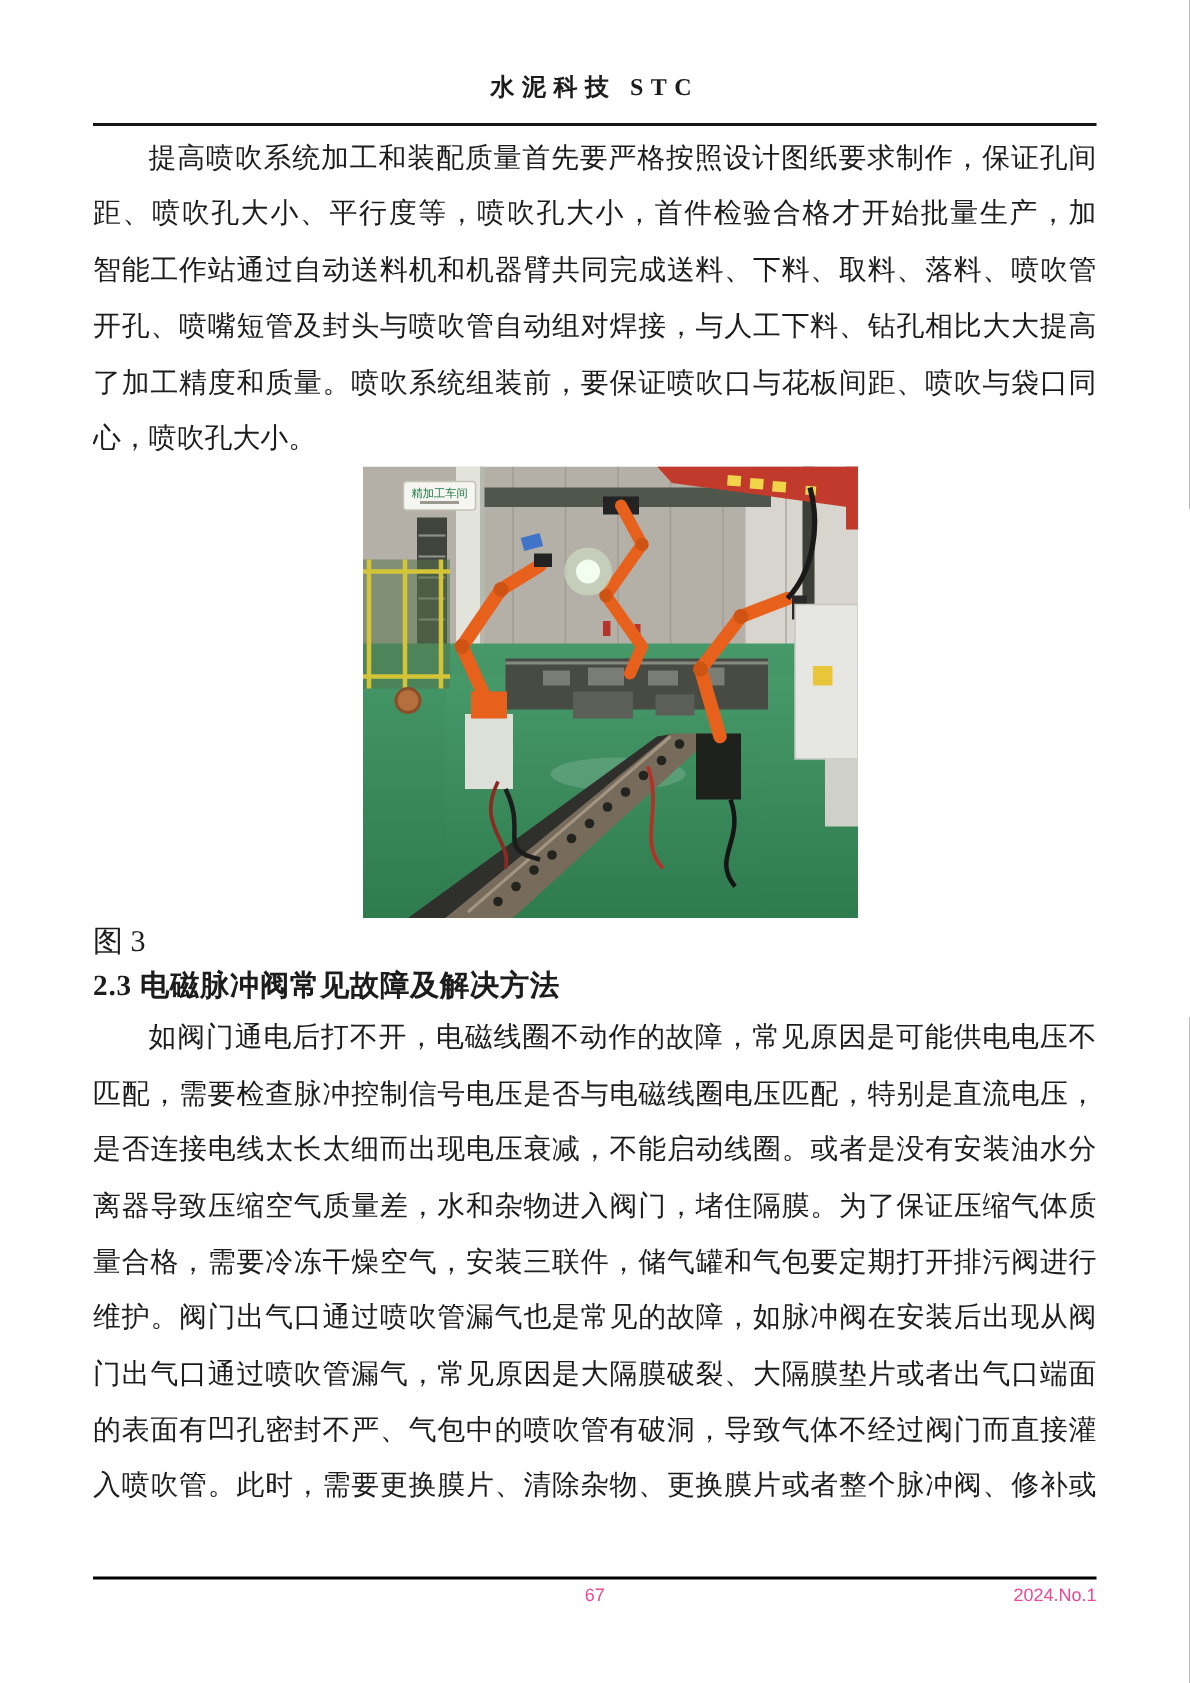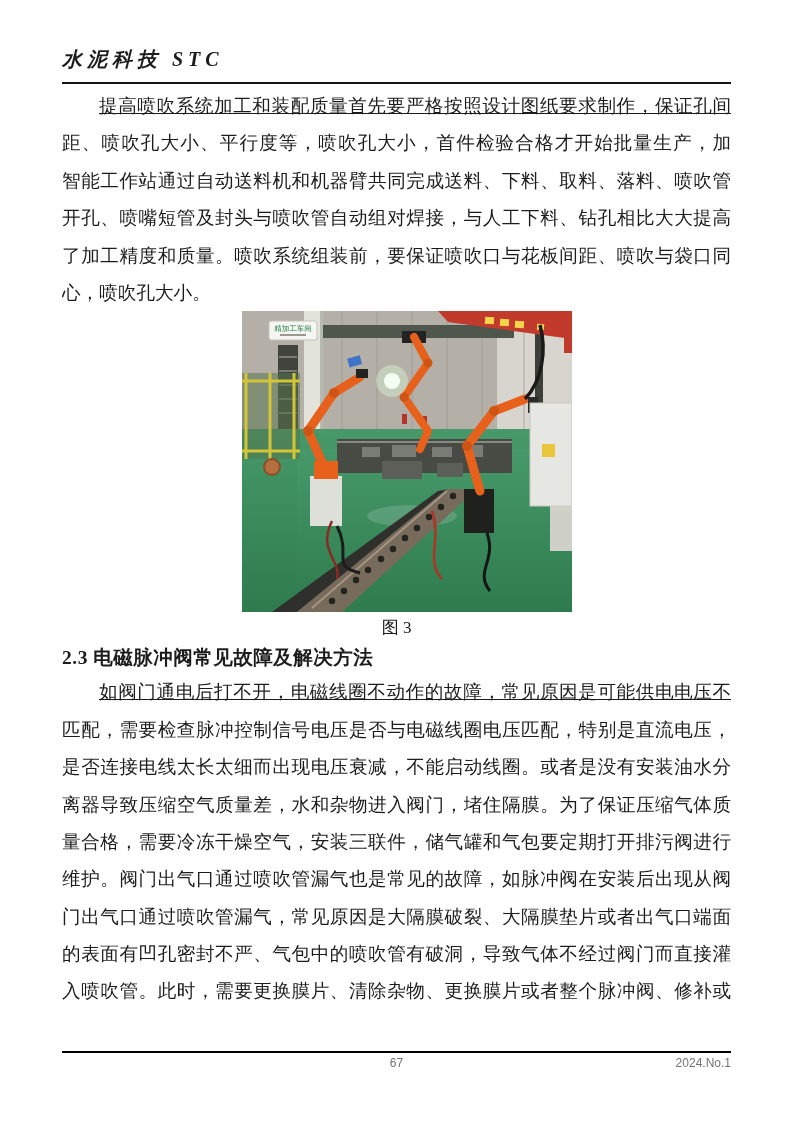--- a/index.html
+++ b/index.html
@@ -3,46 +3,46 @@
 <meta charset="utf-8">
 <style>
   html,body{margin:0;padding:0;background:#888;}
   .page{
     position:relative;width:793px;height:1122px;background:#ffffff;
     margin:0 auto;overflow:hidden;
     font-family:"Liberation Serif","DejaVu Serif",serif;color:#1c1c1c;
   }
   .content{position:absolute;left:62px;top:0;width:669px;}
   .journal-title{
-    margin-top:42px;height:34px;line-height:34px;text-align:left;
-    font-size:20px;font-style:italic;font-weight:bold;letter-spacing:5px;
+    margin-top:42px;height:34px;line-height:34px;text-align:center;
+    font-size:16px;font-weight:bold;letter-spacing:5px;
   }
   .header-rule{border-bottom:2.5px solid #141414;margin-top:6px;}
   .para{font-size:18.6px;}
   .p1{margin-top:3px;}
   .tline{
     height:37.4px;line-height:37.4px;overflow:hidden;
     text-align:justify;text-align-last:justify;
   }
   .tline.pend{text-align-last:left;}
-  .tline.indent{text-indent:37px;text-decoration:underline;}
+  .tline.indent{text-indent:37px;}
   .figure-wrap{width:330px;height:301px;margin-left:180px;margin-top:0;}
   .figure-wrap svg{display:block;}
   .figcaption{
-    text-align:center;font-size:17px;height:26px;line-height:26px;margin-top:3px;
+    font-size:20px;height:26px;line-height:26px;margin-top:3px;
   }
   .section-heading{
     font-family:Liberation Serif, serif;
     font-weight:bold;font-size:19.5px;height:30px;line-height:30px;
     margin-top:2px;letter-spacing:0.5px;
   }
   .footer{
     position:absolute;left:62px;right:62px;top:1051px;
     border-top:2.5px solid #000;
-    font-family:"Liberation Sans","DejaVu Sans",sans-serif;font-size:12px;color:#737373;
+    font-family:"Liberation Sans","DejaVu Sans",sans-serif;font-size:12px;color:#ec4899;
   }
   .footer-row{display:flex;padding-top:3px;}
   .footer-row .cell{flex:1;}
   .footer-row .center{text-align:center;}
   .footer-row .right{text-align:right;}
 </style>
 </head>
 <body>
 
 <div class="page">

